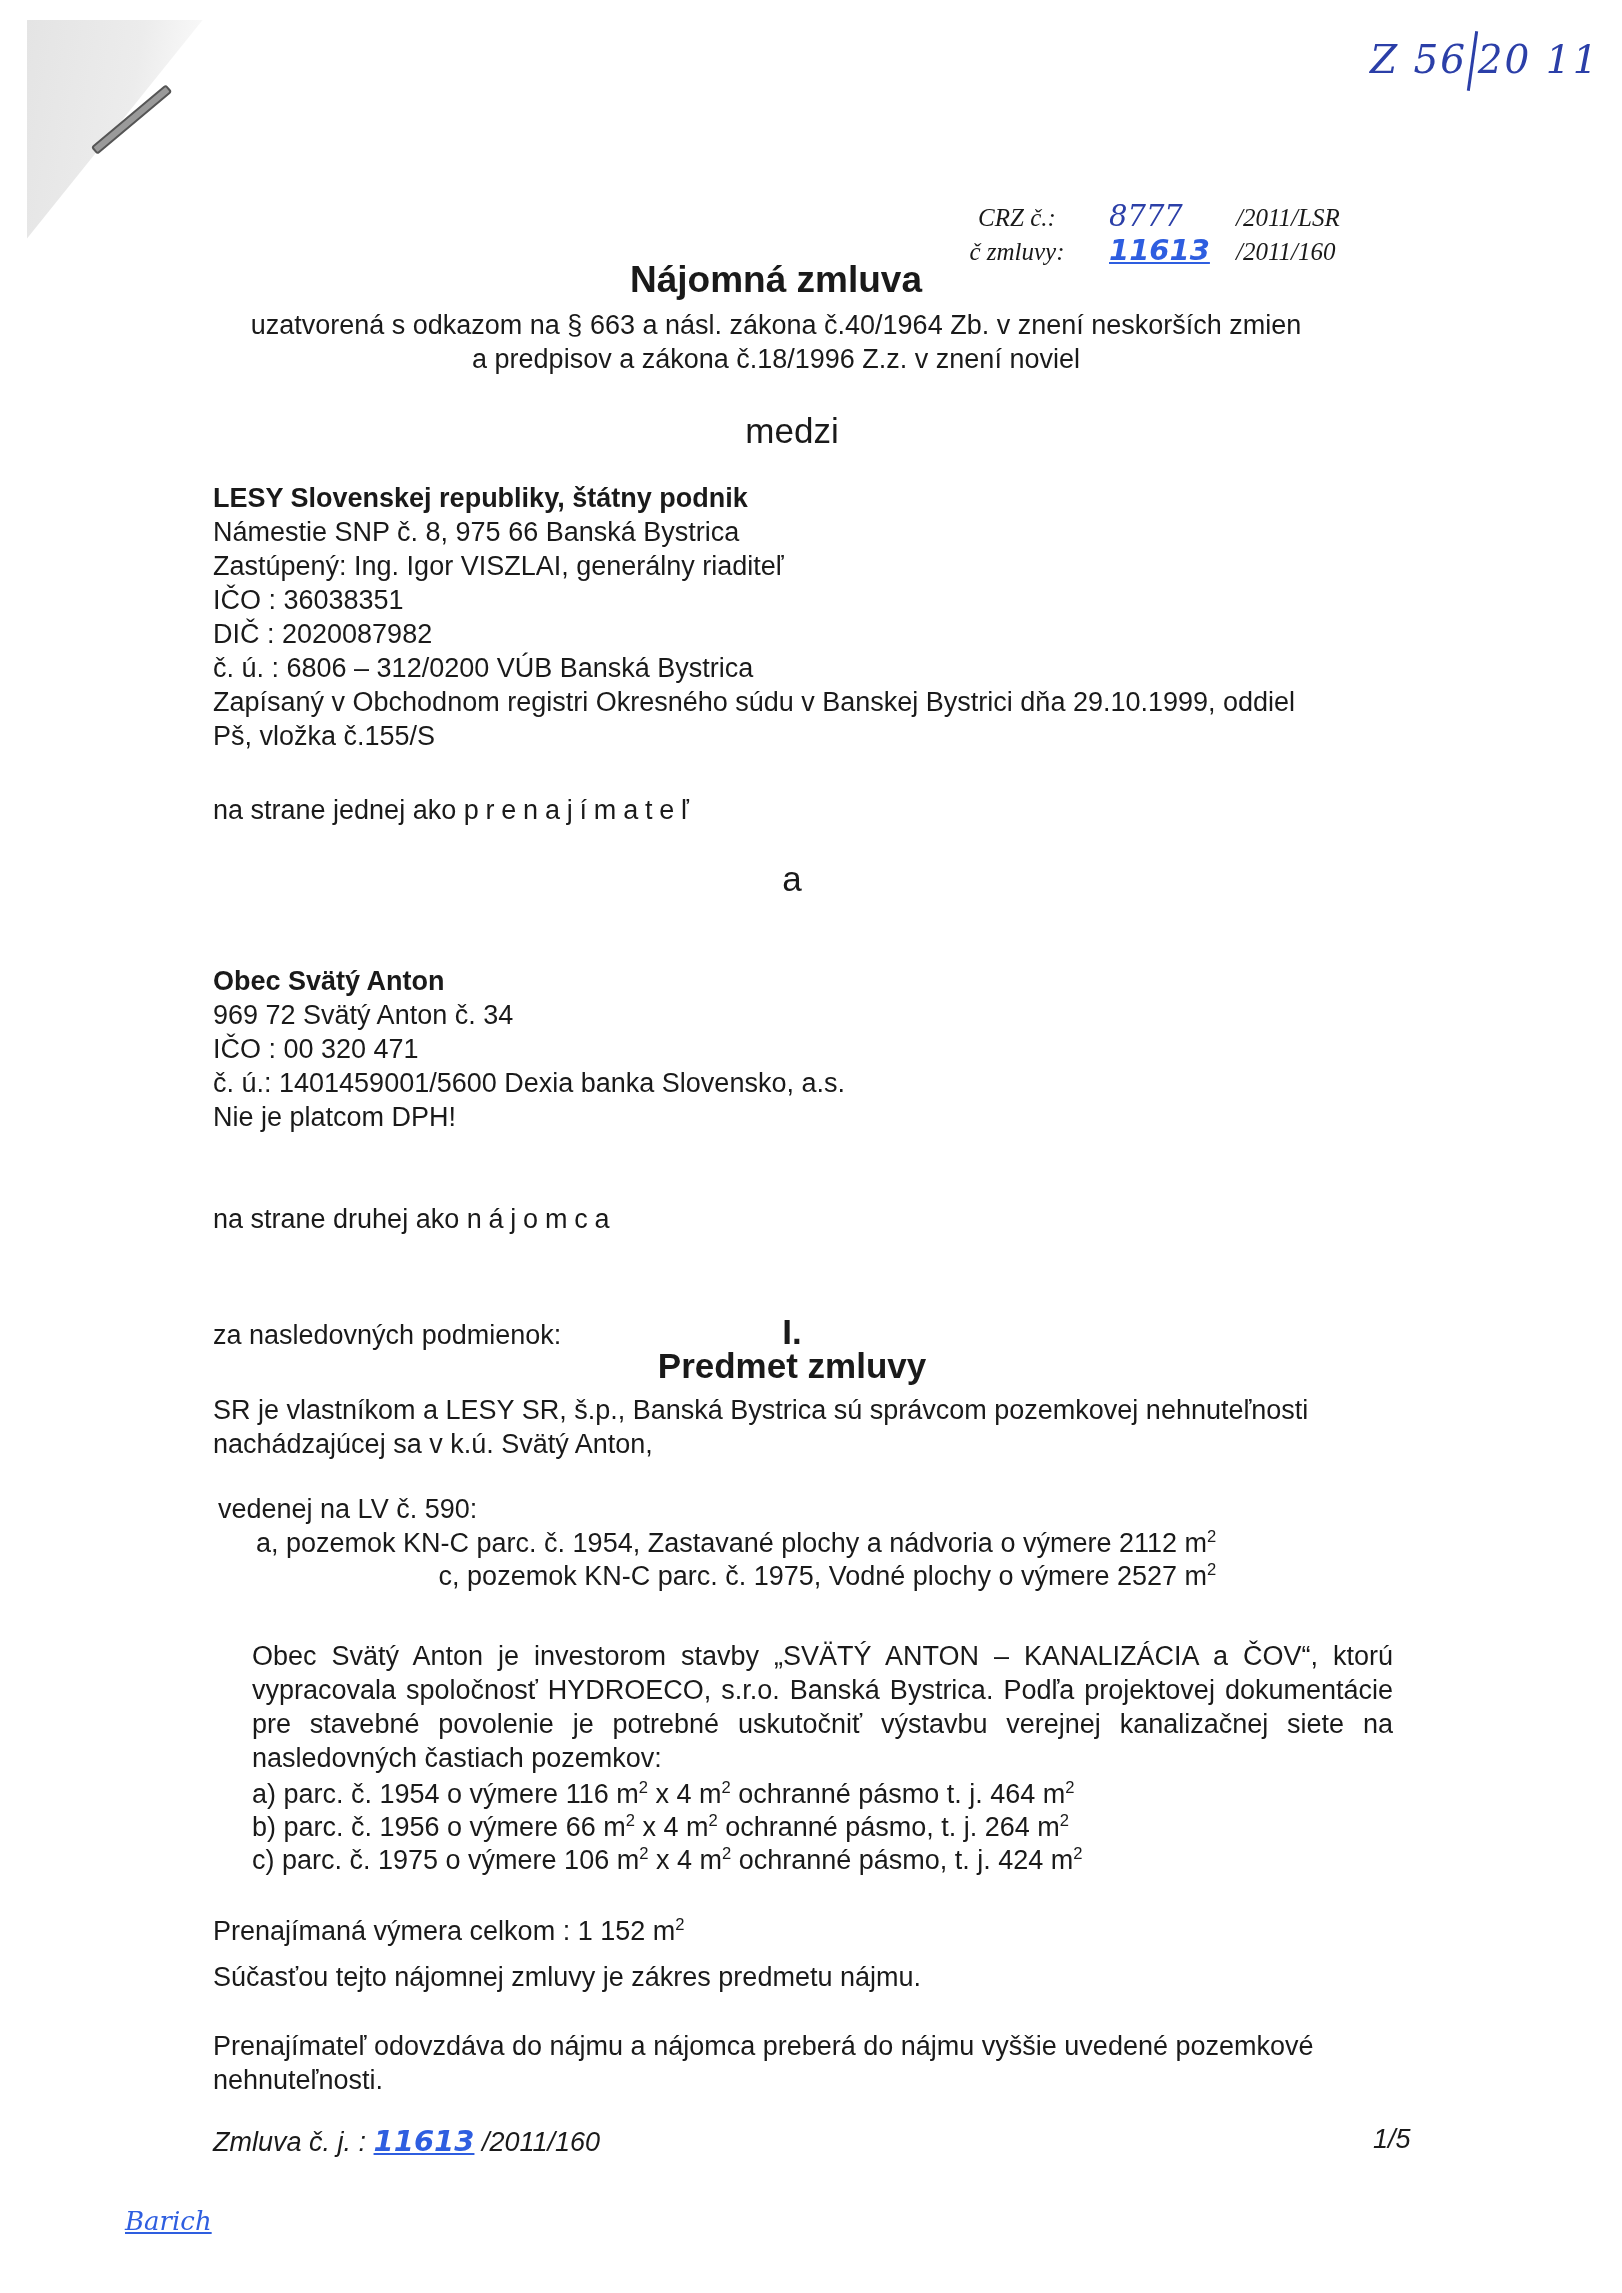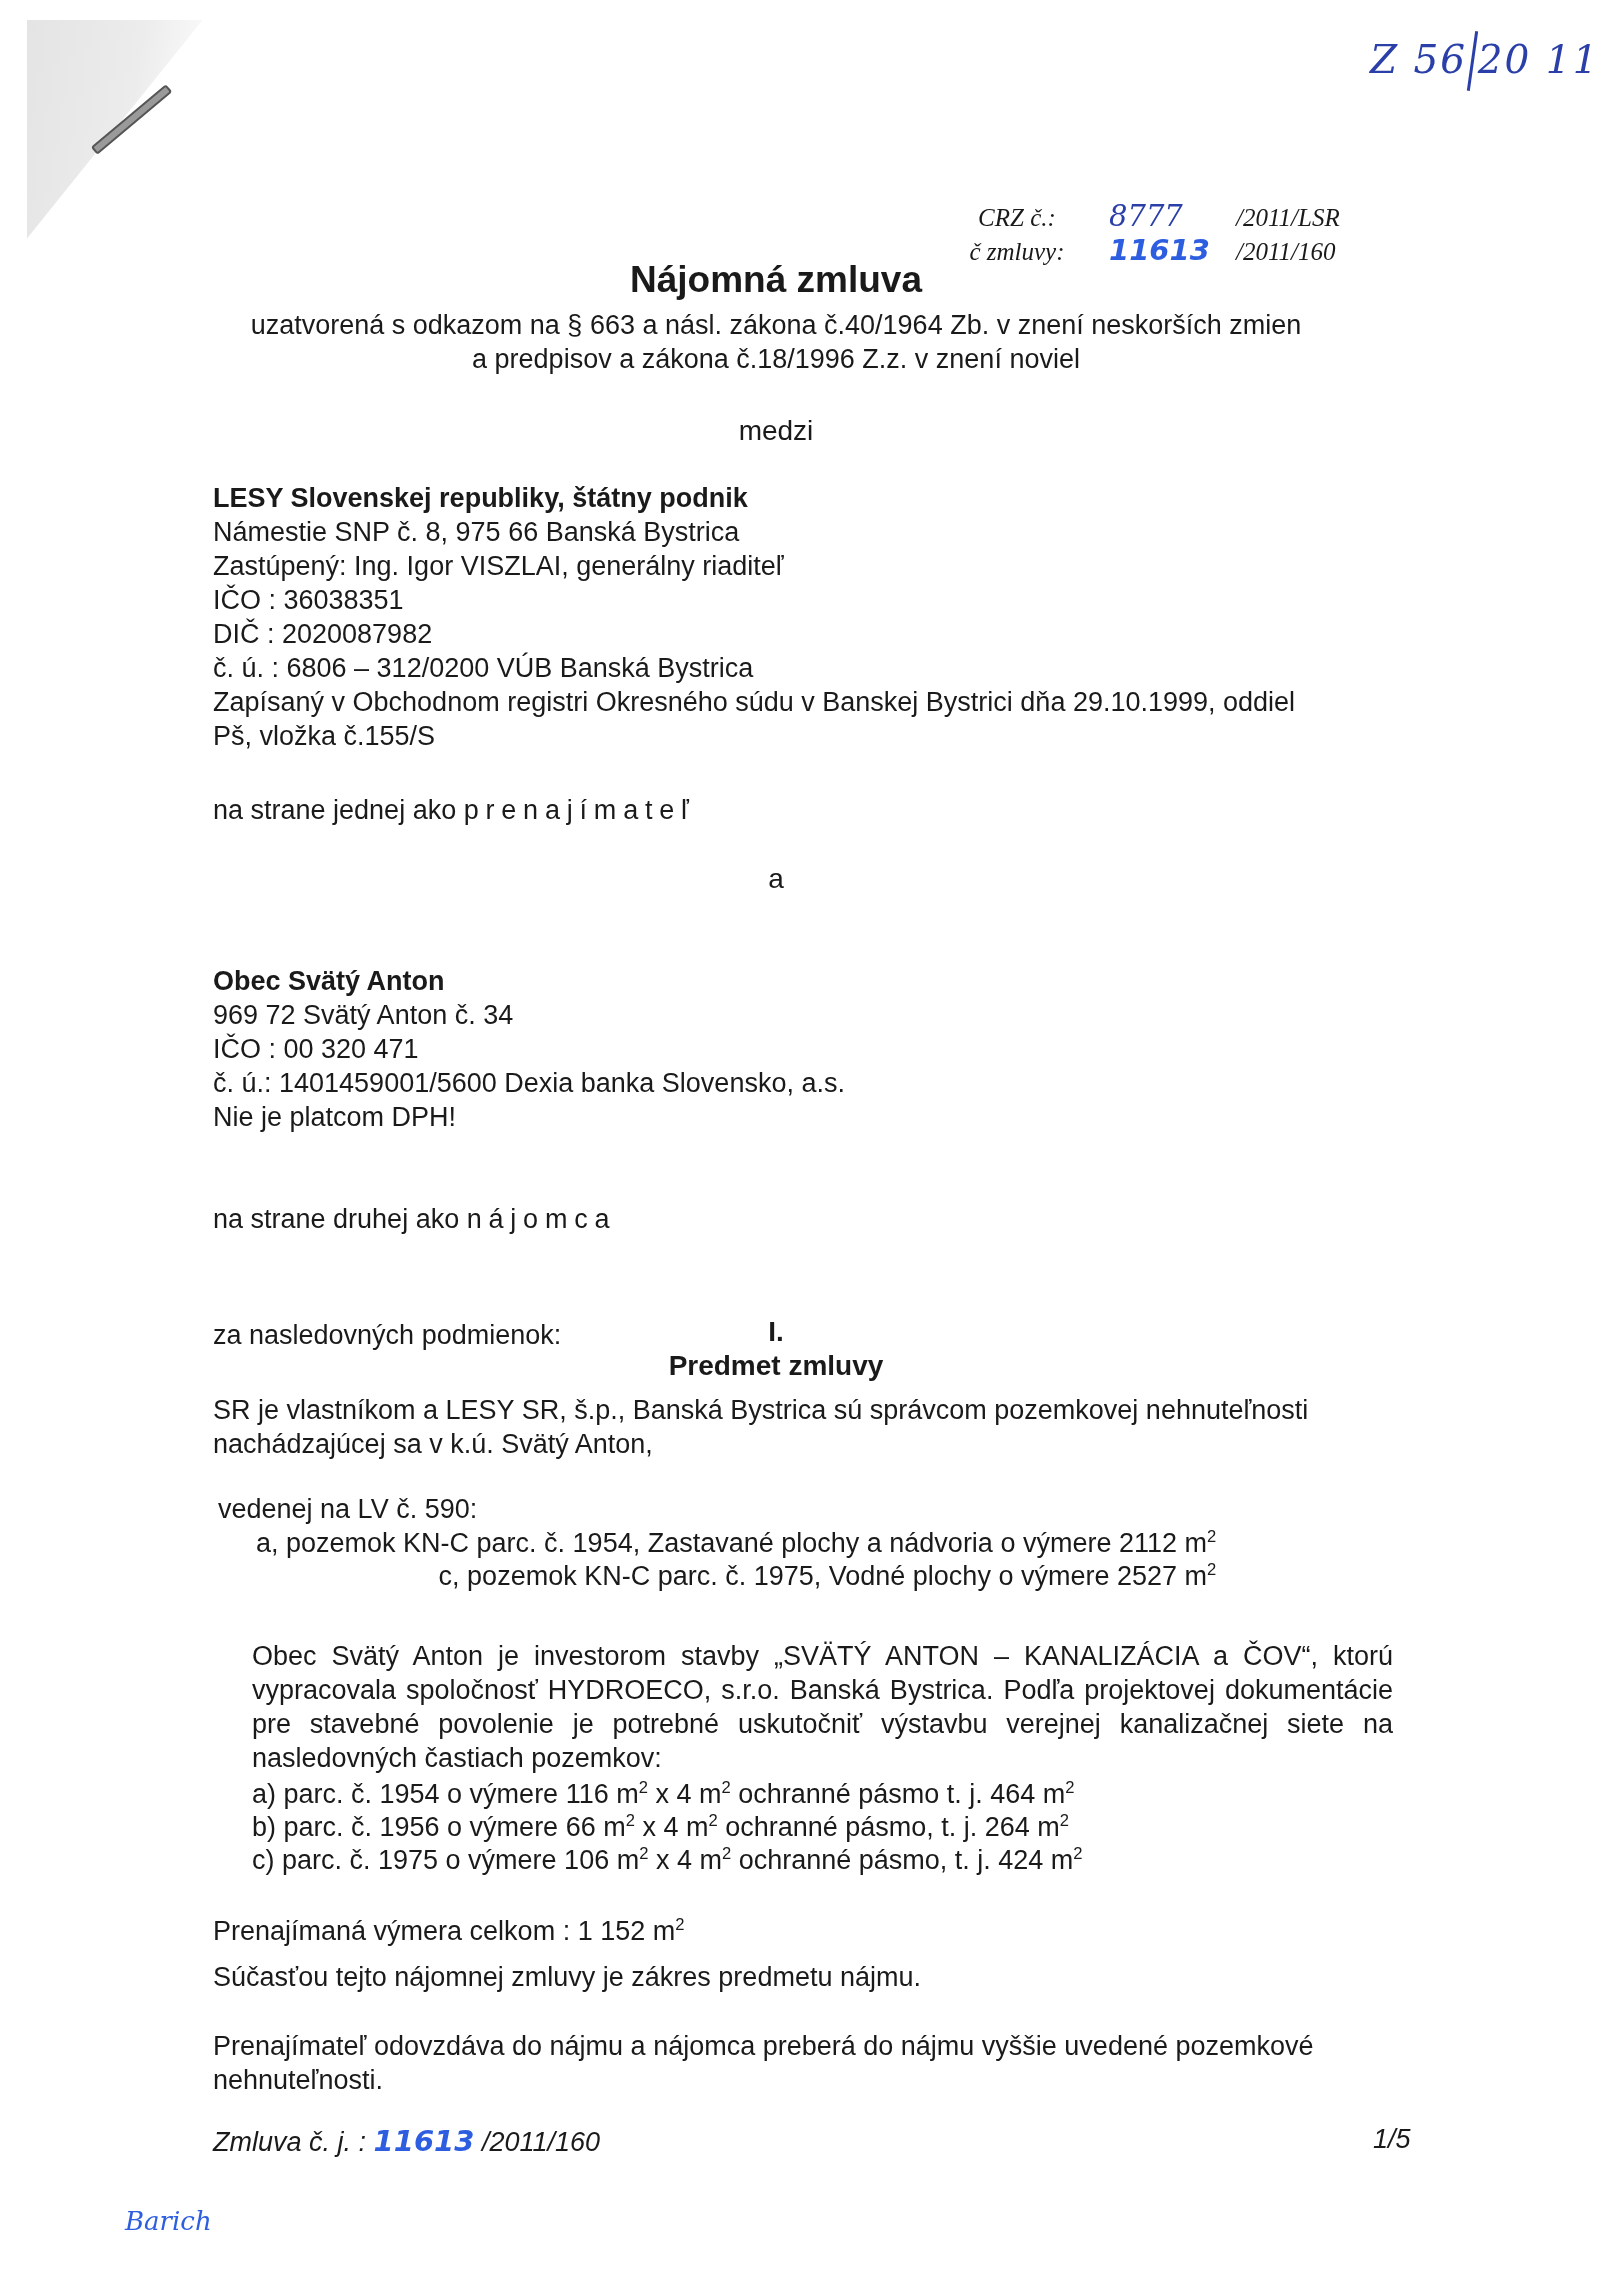--- a/index.html
+++ b/index.html
@@ -12,32 +12,32 @@
     position: absolute; left: 27px; top: 19.5px; width: 176px; height: 219px;
     background: linear-gradient(100deg, #e4e4e4 0%, #ececec 55%, #f7f7f7 80%, rgba(255,255,255,0) 100%);
     clip-path: polygon(0 0, 100% 0, 0 100%);
   }
   .staple {
     position: absolute; left: 94px; top: 146px; width: 94px; height: 5.9px;
     border: 2px solid #555; border-radius: 2.9px; background: #9a9a9a;
     transform: rotate(-40deg); transform-origin: left center;
   }
   .hand { color: #2b3fa8; font-family: "DejaVu Serif", serif; font-style: italic; }
-  .hand-blue { color: #2e5ee0; font-family: "DejaVu Sans", sans-serif; font-style: italic; font-weight: bold; }
+  .hand-blue { color: #2e5ee0; font-family: "DejaVu Sans", sans-serif; font-style: italic; font-weight: bold; text-decoration: underline; }
   .top-note { position: absolute; left: 1370px; top: 31px; font-size: 39px; letter-spacing: 2px; }
   .top-note .bar { display: inline-block; width: 2.9px; height: 60px; background: #2b3fa8; vertical-align: -17.6px; margin: 0 3.9px; transform: rotate(8deg); }
   .refs { position: absolute; left: 956px; top: 200px; font-family: "Liberation Serif", serif; font-style: italic; font-size: 25px; line-height: 33px; color: #1a1a1a; }
   .refs .row { white-space: nowrap; }
   .refs .lbl { display: inline-block; width: 122px; text-align: center; margin-right: 31px; }
   .refs .num { display: inline-block; width: 127px; font-size: 29px; }
   .abs { position: absolute; white-space: nowrap; }
   .center { left: 0; width: 1552px; text-align: center; }
   .title { top: 259px; font-size: 37px; font-weight: bold; }
   .subtitle { font-size: 27px; }
-  .body { font-size: 28px; line-height: 34px; }
+  .body { font-size: 35px; line-height: 34px; margin-left: 16px; }
   .bold { font-weight: bold; }
   .spaced { letter-spacing: 6.8px; }
   .party { position: absolute; left: 213px; font-size: 27px; line-height: 34px; }
   .party div { white-space: nowrap; }
   .indent1 { left: 218px; }
   .list-ind { left: 256px; }
   .justify-block { position: absolute; left: 252px; width: 1141px; font-size: 27px; line-height: 34px; text-align: justify; }
   sup { font-size: 16.6px; line-height: 0; }
   .footer-ref { position: absolute; left: 213px; top: 2124px; font-size: 27px; font-style: italic; }
   .footer-ref .num { font-size: 29px; }

